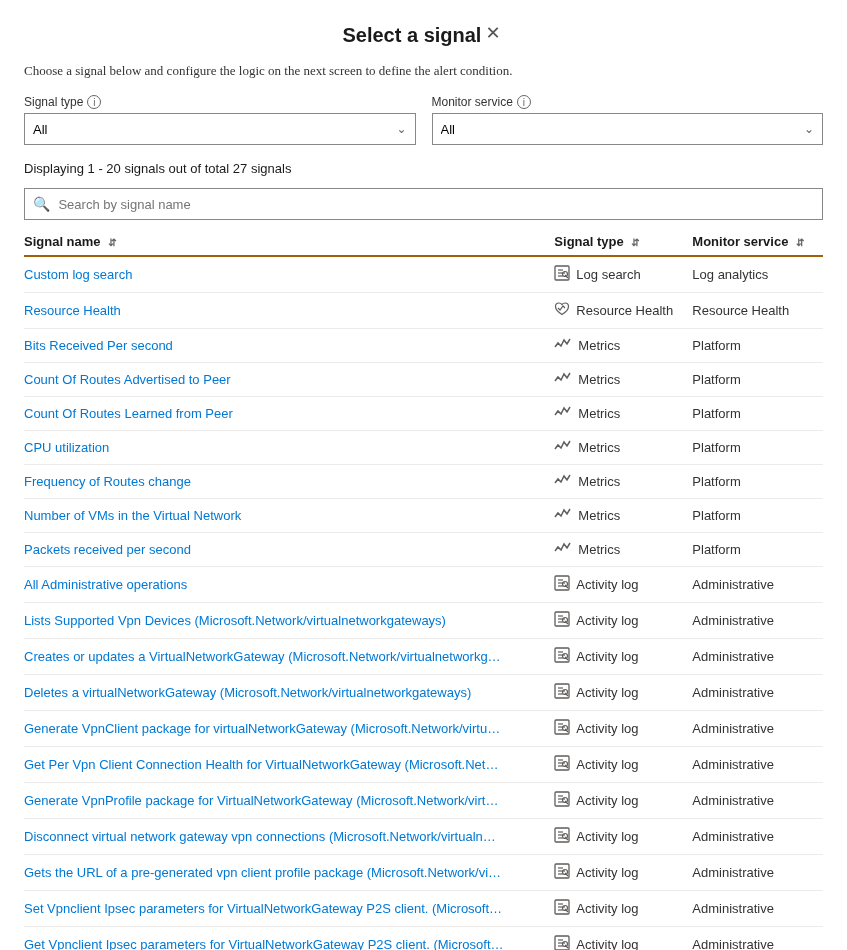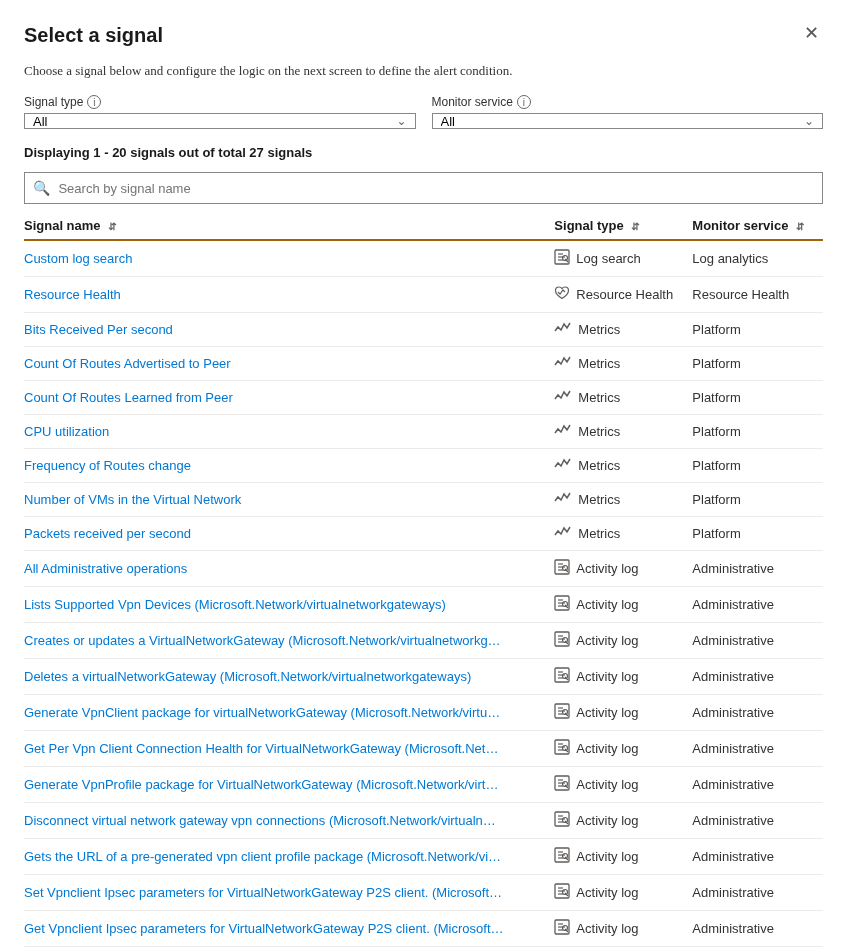--- a/index.html
+++ b/index.html
@@ -13,21 +13,21 @@
     }
     .panel {
       background: #fff;
       width: 847px;
       min-height: 950px;
       padding: 24px 24px 16px 24px;
       position: relative;
     }
     .panel-header {
       display: flex;
-      justify-content: space-between;
+      justify-content: center;
       align-items: flex-start;
       margin-bottom: 16px;
     }
     .panel-title {
       font-size: 20px;
       font-weight: 600;
       color: #1a1a1a;
     }
     .close-btn {
       background: none;
@@ -71,21 +71,21 @@
       border-radius: 50%;
       border: 1px solid #666;
       font-size: 10px;
       color: #666;
       cursor: pointer;
     }
     .select-wrapper {
       position: relative;
       border: 1px solid #8a8886;
       background: #fff;
-      height: 16px;
+      height: 32px;
       display: flex;
       align-items: center;
     }
     .select-wrapper select {
       appearance: none;
       border: none;
       outline: none;
       width: 100%;
       height: 100%;
       padding: 0 32px 0 8px;
@@ -95,21 +95,21 @@
     }
     .select-arrow {
       position: absolute;
       right: 8px;
       pointer-events: none;
       color: #666;
       font-size: 12px;
     }
     .displaying-text {
       font-size: 13px;
-      font-weight: 700;
+      font-weight: 400;
       color: #1a1a1a;
       margin-bottom: 12px;
     }
     .search-wrapper {
       display: flex;
       align-items: center;
       border: 1px solid #8a8886;
       height: 32px;
       padding: 0 8px;
       margin-bottom: 8px;

